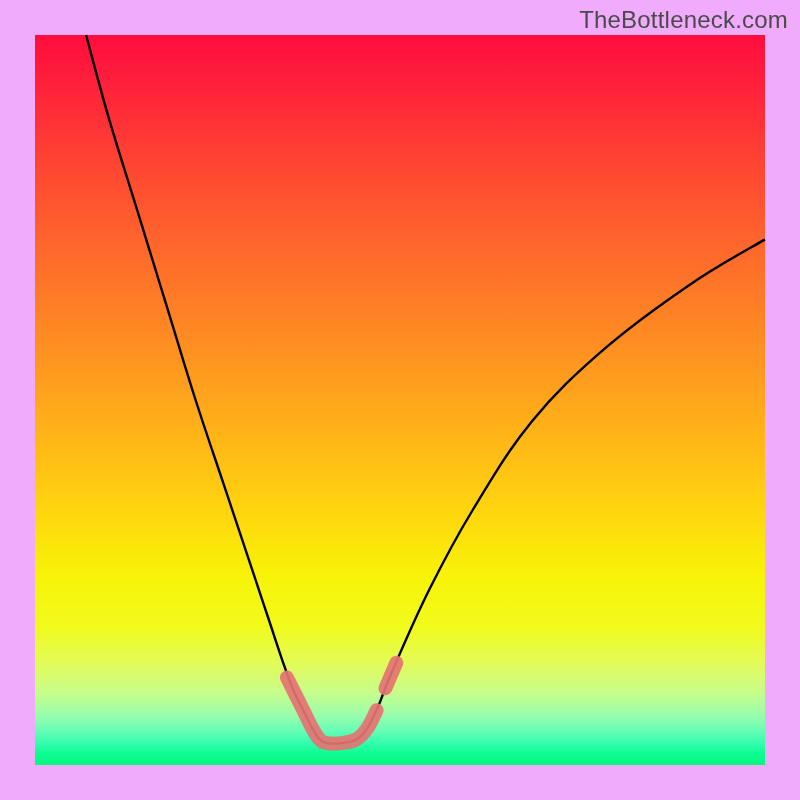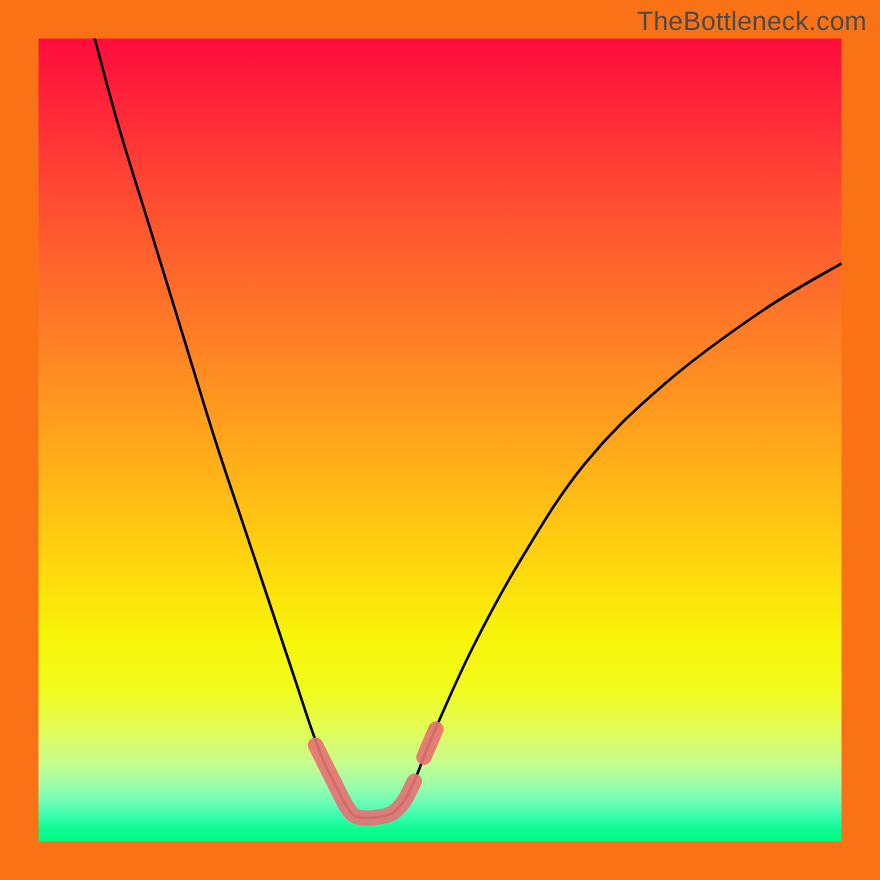--- a/index.html
+++ b/index.html
@@ -10,21 +10,21 @@
     overflow: hidden;
     background: #000;
     font-family: Arial, Helvetica, sans-serif;
   }
   .frame {
     position: absolute;
     left: 0;
     top: 0;
     width: 800px;
     height: 800px;
-    background: #f97316;
+    background: #f0abfc;
   }
   .plot-area {
     position: absolute;
     left: 35px;
     top: 35px;
     width: 730px;
     height: 730px;
     
     background: linear-gradient(to bottom,
       #ff0d3d 0%,

